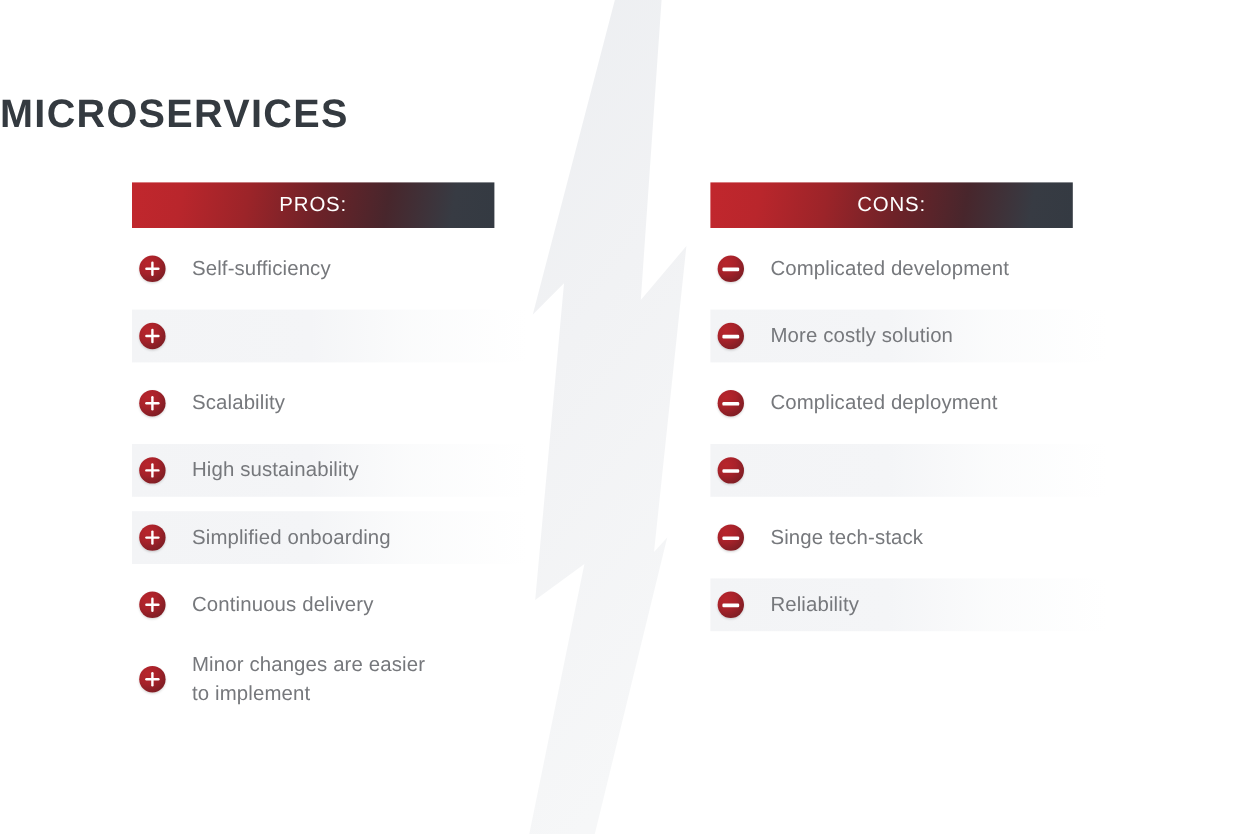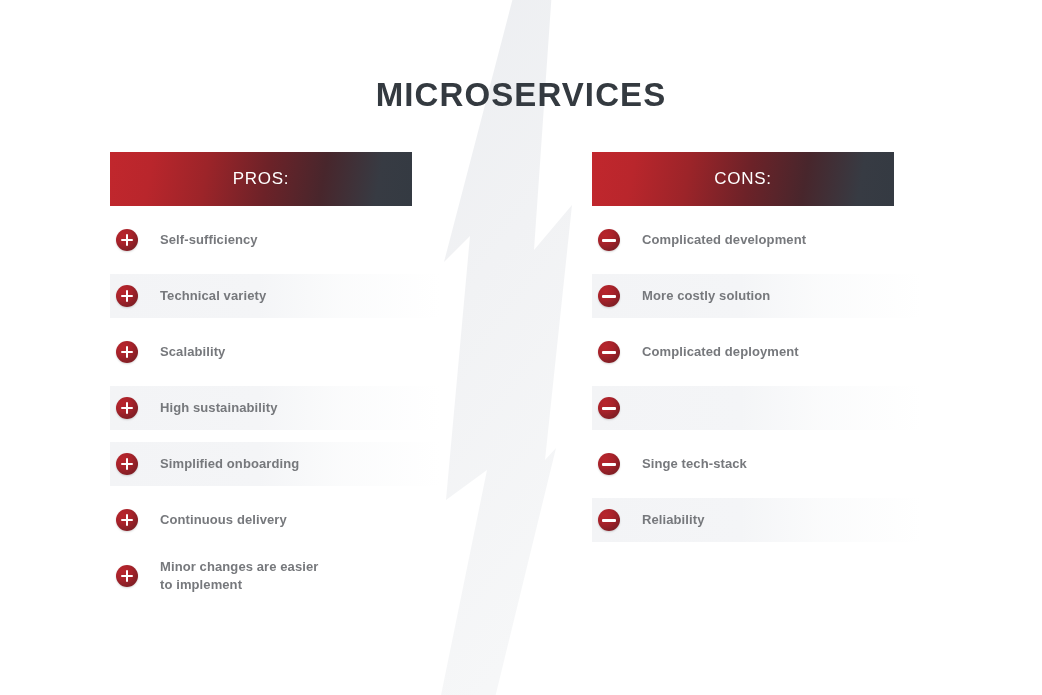--- a/index.html
+++ b/index.html
@@ -28,42 +28,41 @@
     width:1042px; height:695px;
     pointer-events:none;
     z-index:0;
   }
 
   
   .title {
     position:absolute;
     left:0; top:76px;
     width:1042px;
-    text-align:center;
     font-size:33px;
     font-weight:bold;
     letter-spacing:1.1px;
     color:#343a40;
     z-index:3;
     white-space:nowrap;
   }
 
   
   .column {
     position:absolute;
     top:152px;
     width:302px;
     z-index:2;
   }
   .column.pros { left:110px; }
   .column.cons { left:592px; }
 
   .col-header {
     position:relative;
-    height:54px;
+    height:38px;
     width:302px;
     display:flex;
     align-items:center;
     justify-content:center;
     background:linear-gradient(100deg,
         #c1272d 0%,
         #b9262c 14%,
         #9c2429 32%,
         #6c2228 52%,
         #48262c 70%,
@@ -147,22 +146,22 @@
     content:"";
     position:absolute;
     top:50%; left:4px;
     height:3px; width:14px;
     margin-top:-1.5px;
     background:#ffffff;
     border-radius:1px;
   }
 
   .row-label {
-    font-size:13px;
-    font-weight:700;
+    font-size:17px;
+    font-weight:400;
     color:#76787c;
     line-height:1.42;
     letter-spacing:0.1px;
     white-space:pre-line;
   }
 </style>
 </head>
 <body>
 
 <div id="slide">
@@ -186,21 +185,20 @@
     </div>
     <div class="list">
 
       <div class="row">
         <span class="row-icon plus"></span>
         <span class="row-label">Self-sufficiency</span>
       </div>
 
       <div class="row shaded">
         <span class="row-icon plus"></span>
-        <span class="row-label">Technical variety</span>
       </div>
 
       <div class="row">
         <span class="row-icon plus"></span>
         <span class="row-label">Scalability</span>
       </div>
 
       <div class="row shaded">
         <span class="row-icon plus"></span>
         <span class="row-label">High sustainability</span>

